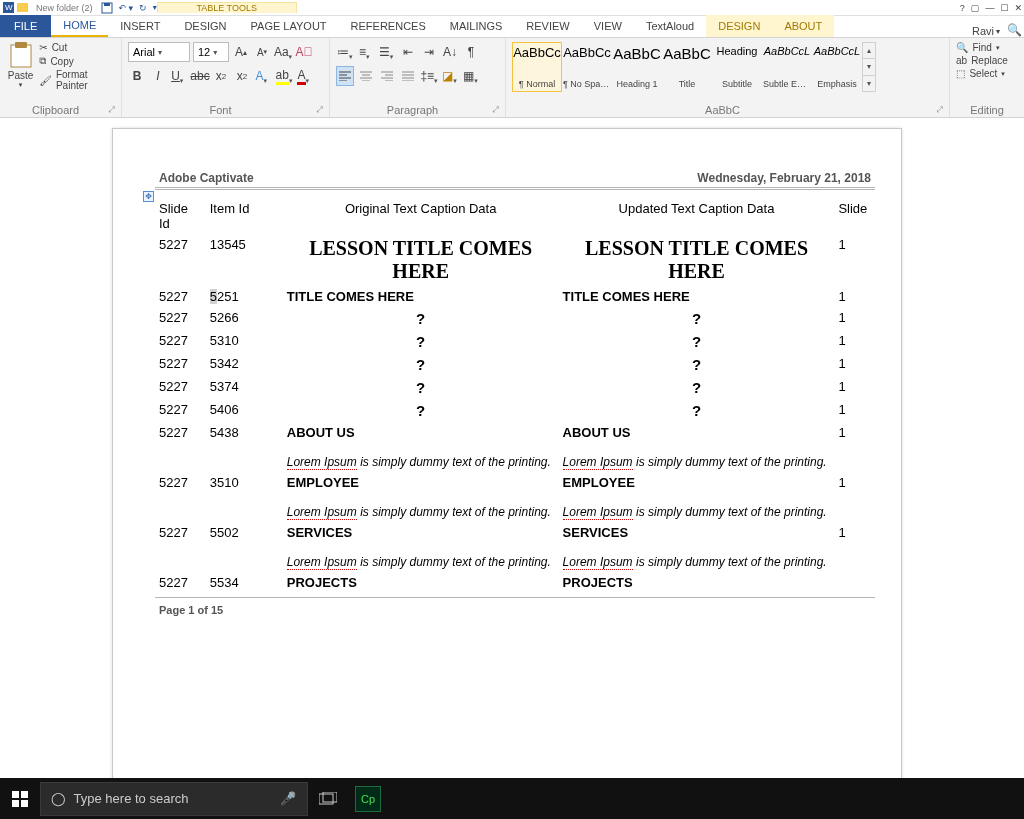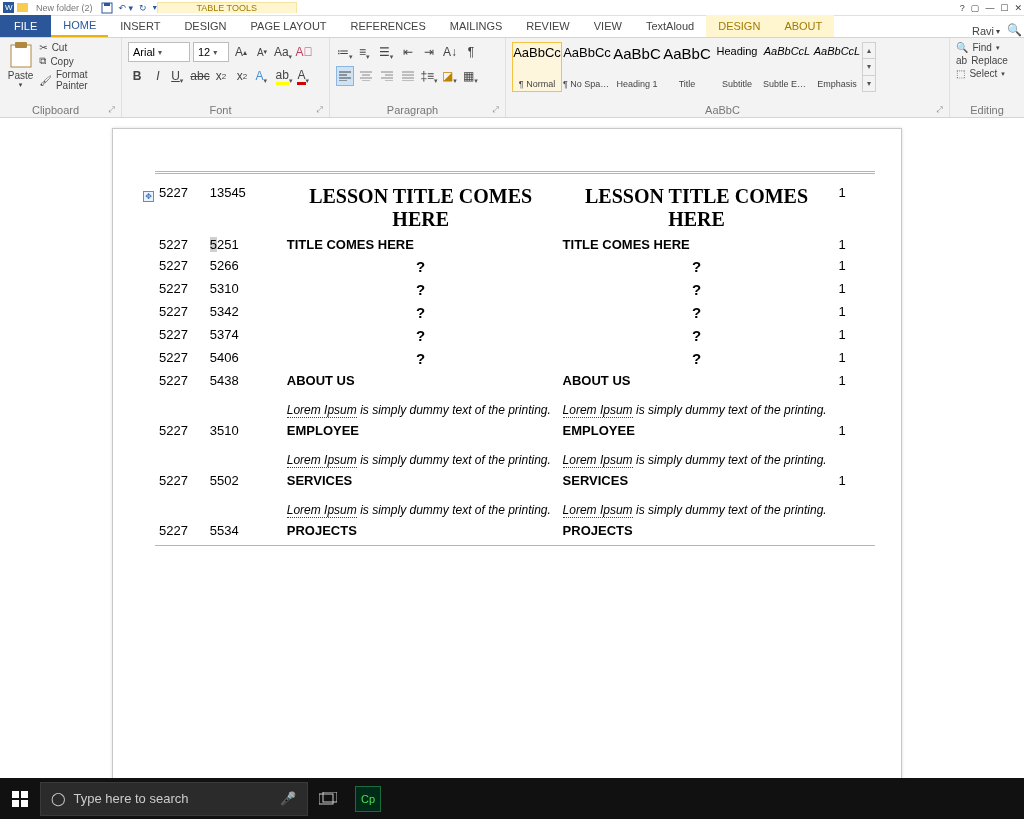--- a/index.html
+++ b/index.html
@@ -360,31 +360,42 @@
     <div class="group-footer">
         <span class="group-label" style="flex:1">Editing</span>
       </div>
   </div>
 </div>
 
 <div class="doc-area">
   <div class="page">
     <div class="tbl-handle">✥</div>
     <div class="page-content">
+      <div class="hdr-row">
+        <span>Adobe Captivate</span>
+        <span>Wednesday, February 21, 2018</span>
+      </div>
       <div class="hdr-underline"></div>
 
       <table class="doc-table">
         <colgroup>
             <col class="col-sid">
             <col class="col-iid">
             <col class="col-orig">
             <col class="col-upd">
             <col class="col-s">
           </colgroup>
         <tbody>
+            <tr>
+          <td class="th">Slide Id</td>
+          <td class="th">Item Id</td>
+          <td class="th" style="text-align:center;">Original Text Caption Data</td>
+          <td class="th" style="text-align:center;">Updated Text Caption Data</td>
+          <td class="th">Slide</td>
+        </tr>
         <tr>
           <td>5227</td>
           <td>13545</td>
           <td class="lesson-title">LESSON TITLE COMES HERE</td>
           <td class="lesson-title">LESSON TITLE COMES HERE</td>
           <td>1</td>
         </tr>
         <tr>
           <td>5227</td>
           <td><span class="sel-num">5</span>251</td>
@@ -455,20 +466,21 @@
                 <div class="sub-bold">PROJECTS</div>
               </td>
           <td>
                 <div class="sub-bold">PROJECTS</div>
               </td>
           <td></td>
         </tr>
       </tbody>
         </table>
       <div style="border-top:1px solid #b5b5b5;margin-top:4px;"></div>
+      <div class="ft-row">Page 1 of 15</div>
     </div>
   </div>
 </div>
 
 <div class="taskbar">
   <div class="tb-start">
     <svg width="16" height="16">
         <rect x="0" y="0" width="7" height="7" fill="#fff"></rect>
         <rect x="9" y="0" width="7" height="7" fill="#fff"></rect>
         <rect x="0" y="9" width="7" height="7" fill="#fff"></rect>

